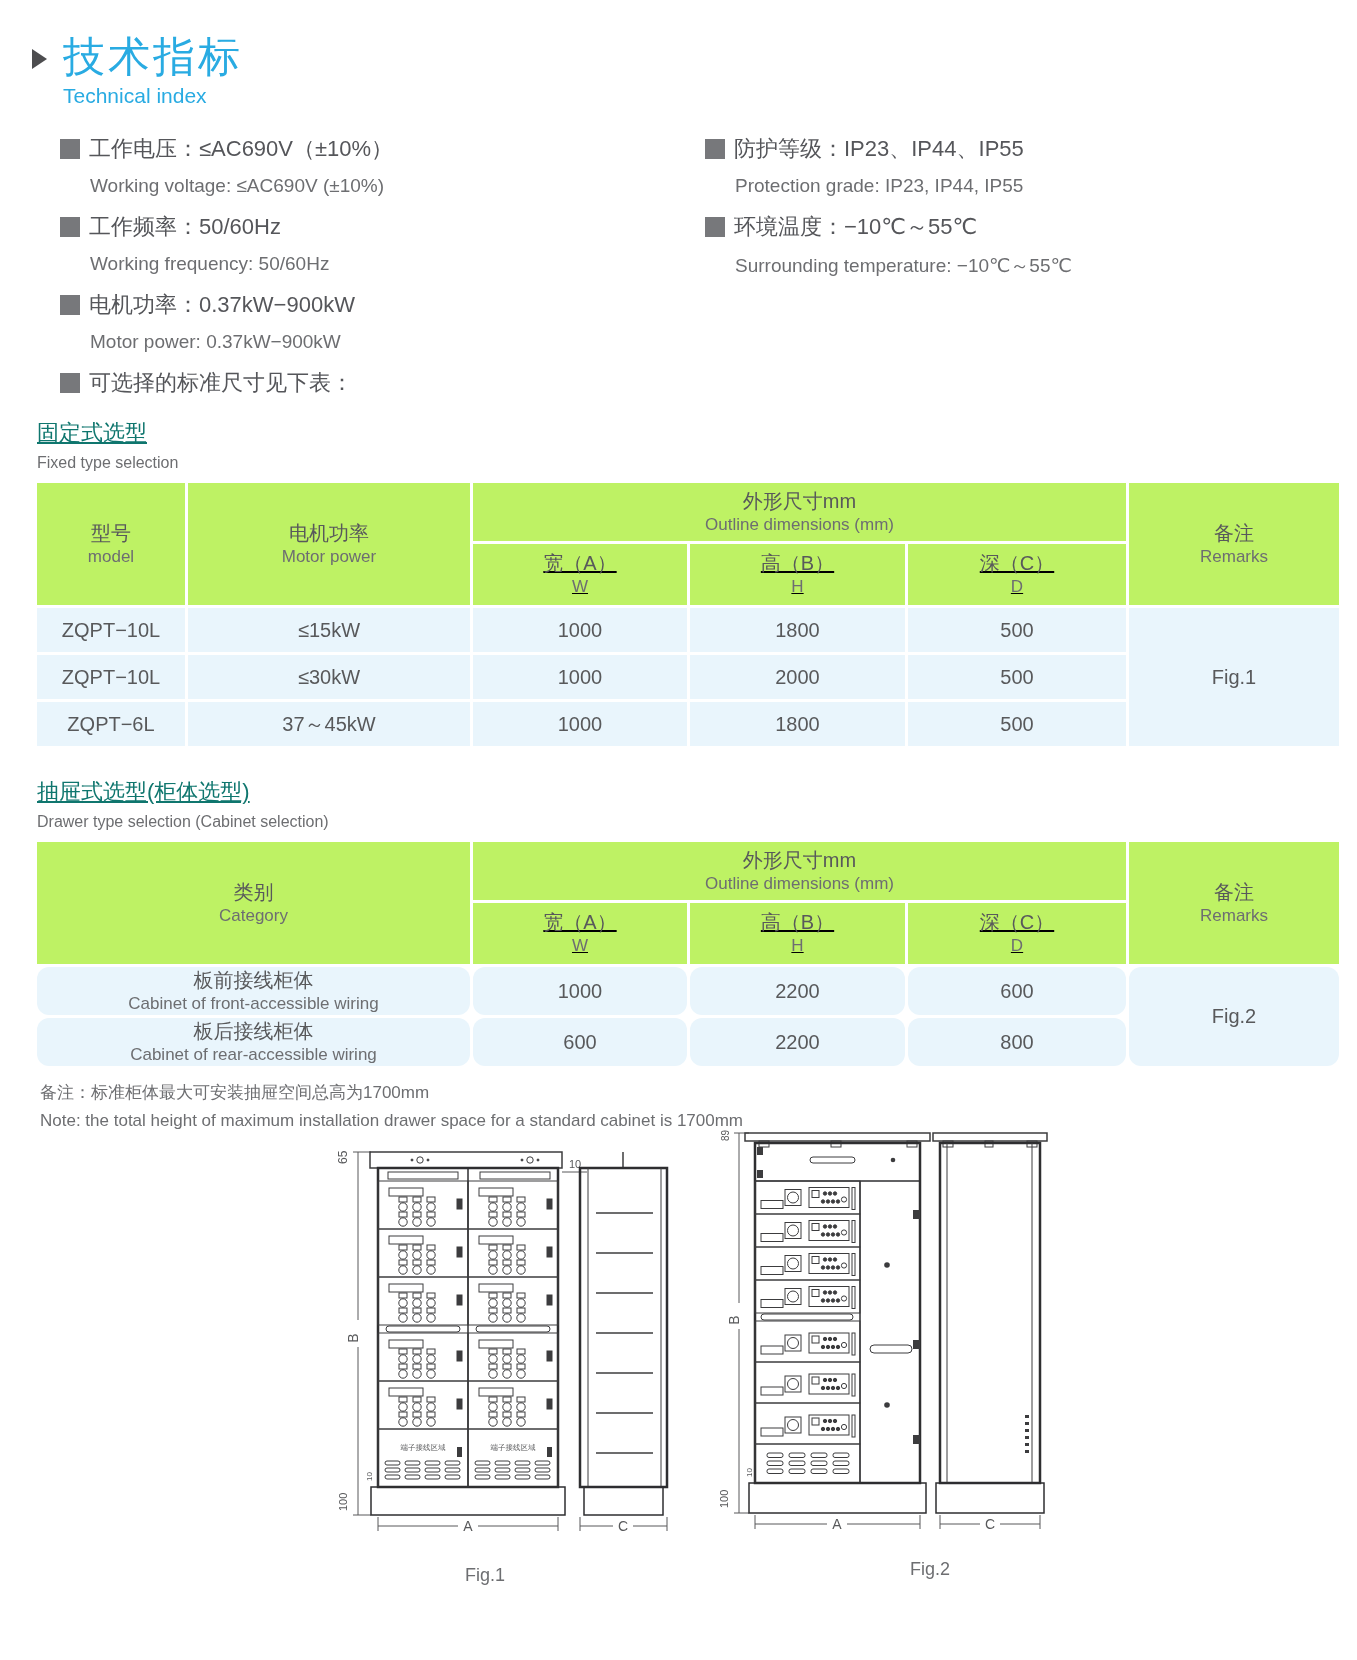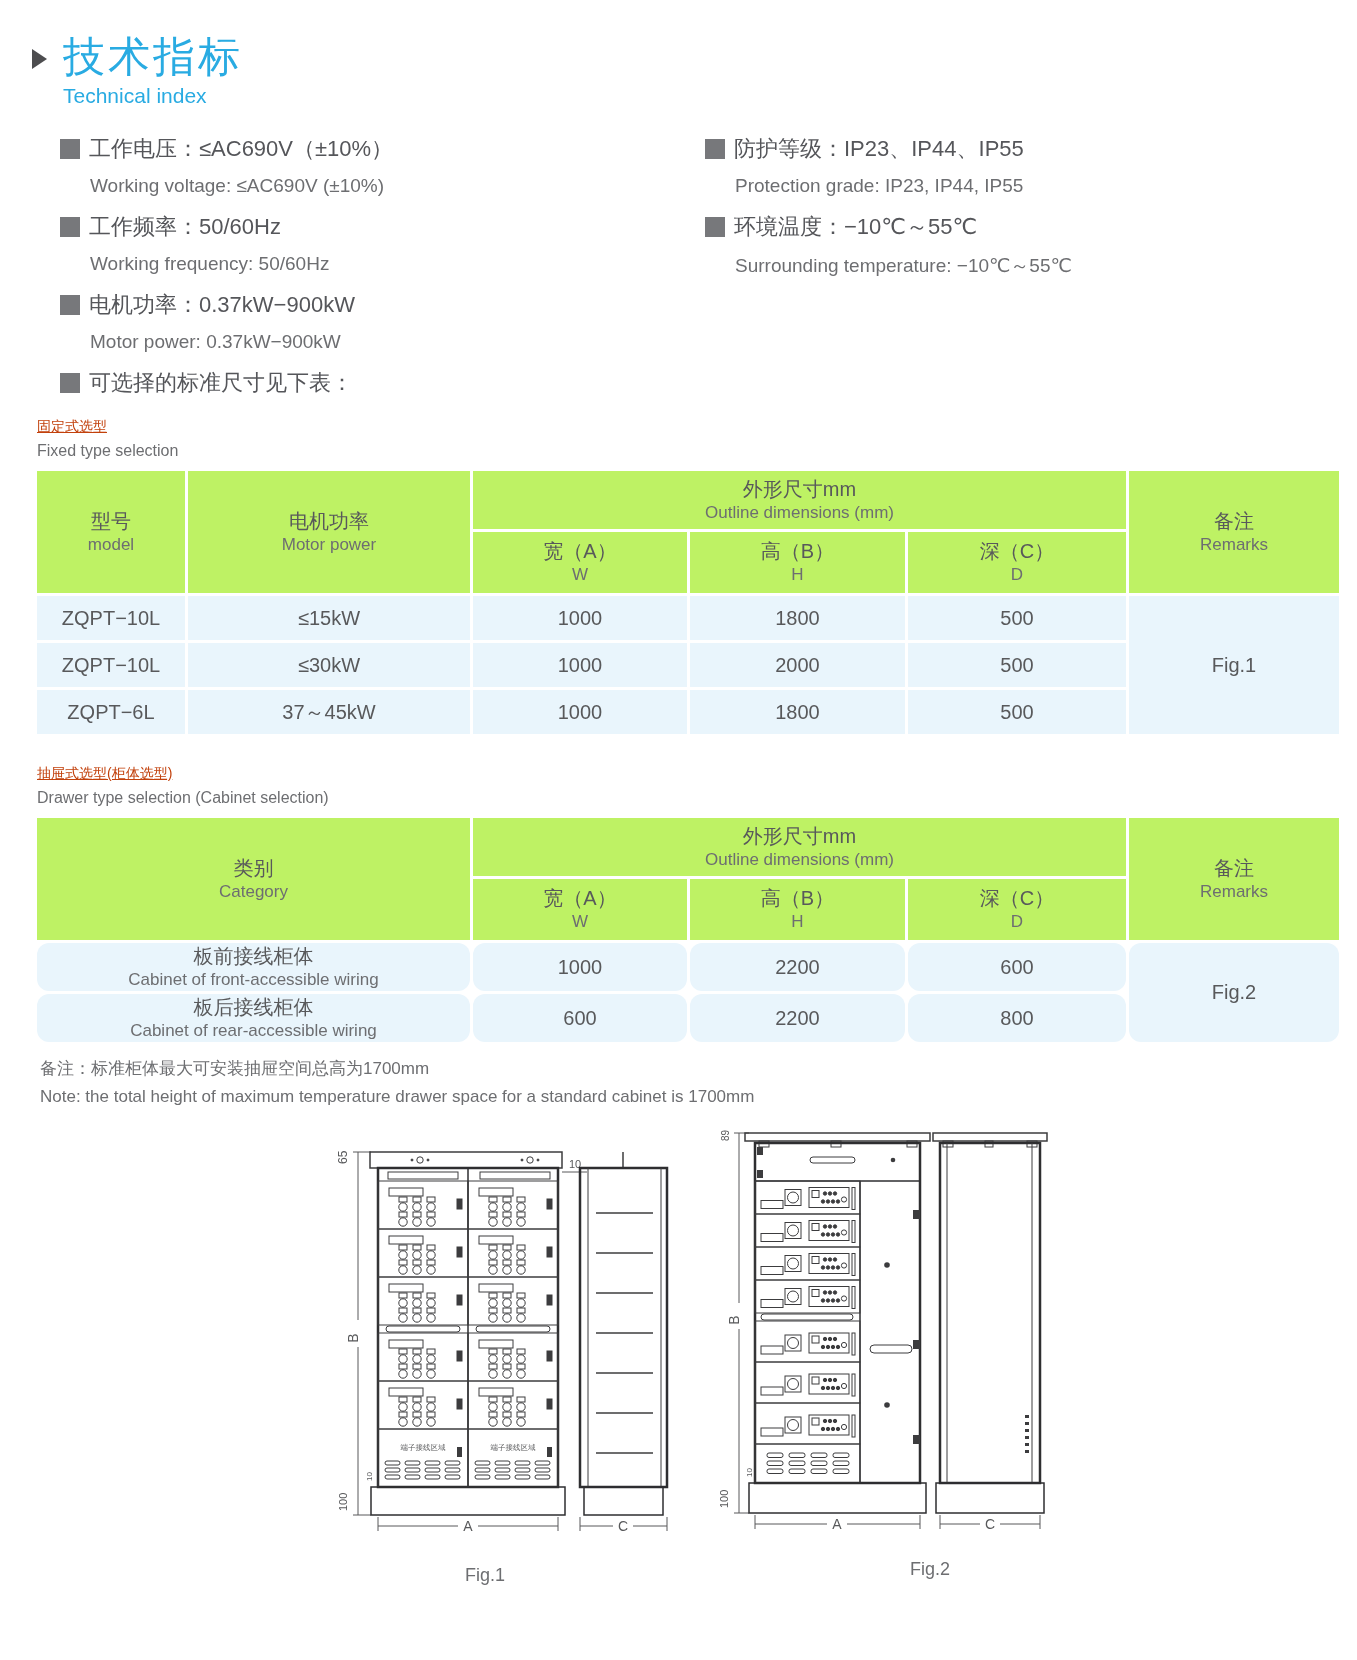--- a/index.html
+++ b/index.html
@@ -18,35 +18,35 @@
   .specs-left { width:645px; }
   .specs-right { flex:1; }
   .spec .cn { display:flex; align-items:center; font-size:22px; color:#55565a; }
   .sq { display:inline-block; width:20px; height:20px; background:#77787b; margin-right:9px; flex:0 0 auto; }
   .spec .en { margin:11px 0 15px 30px; font-size:19px; color:#6d6e71; }
   .spec.intro { margin-top:14px; }
   .spec.intro .en { margin-bottom:0; }
 
   
   .sec { margin-left:37px; }
-  .sec .cn { font-size:14px; color:#c2410c; text-decoration:underline; }
+  .sec .cn { font-size:22px; color:#0f766e; text-decoration:underline; }
   .sec .en { margin-top:6px; font-size:16px; color:#6d6e71; }
   .sec1 { margin-top:20px; }
   .sec2 { margin-top:28px; }
 
   
   table.spec-table { border-collapse:separate; border-spacing:3px; table-layout:fixed; width:1293px; margin:8px 0 0 34px; }
   table.spec-table th, table.spec-table td { padding:0; text-align:center; vertical-align:middle; font-weight:400; }
   .hcell { background:#bef264; }
   .dcell { background:#e9f5fc; }
   .cellcn { font-size:20px; color:#58595b; line-height:1.25; }
   .cellen { font-size:17px; color:#6d6e71; line-height:1.25; }
   .celldata { font-size:20px; color:#58595b; }
   tr.grp th { height:58px; }
-  tr.sub th { height:61px; }
+  tr.sub th { height:61px;text-decoration:underline; }
   tr.data1 td { height:44px; }
   tr.data2 td { height:48px;border-radius:12px; }
 
   
   .note { margin:12px 0 0 40px; }
   .note .cn { font-size:17px; color:#6d6e71; }
   .note .en { margin-top:7px; font-size:17px; color:#6d6e71; }
 
   
   .figures { position:absolute; left:0; top:1115px; width:1357px; height:545px; }
@@ -248,21 +248,21 @@
       </td>
       <td class="dcell celldata">600</td>
       <td class="dcell celldata">2200</td>
       <td class="dcell celldata">800</td>
     </tr>
   </tbody>
     </table>
 
   <div class="note">
     <div class="cn">备注：标准柜体最大可安装抽屉空间总高为1700mm</div>
-    <div class="en">Note: the total height of maximum temperature drawer space for a standard cabinet is 1700mm</div>
+    <div class="en">Note: the total height of maximum installation drawer space for a standard cabinet is 1700mm</div>
   </div>
 
   <div class="figures">
 
     <svg class="fig1" width="345" height="465" viewBox="0 0 345 465">
       <defs>
         <g id="f1btn" stroke="#3c3c3e" fill="none" stroke-width="1">
           <rect x="-4" y="-10" width="8" height="5"></rect>
           <circle cx="0" cy="0" r="4.2"></circle>
         </g>

